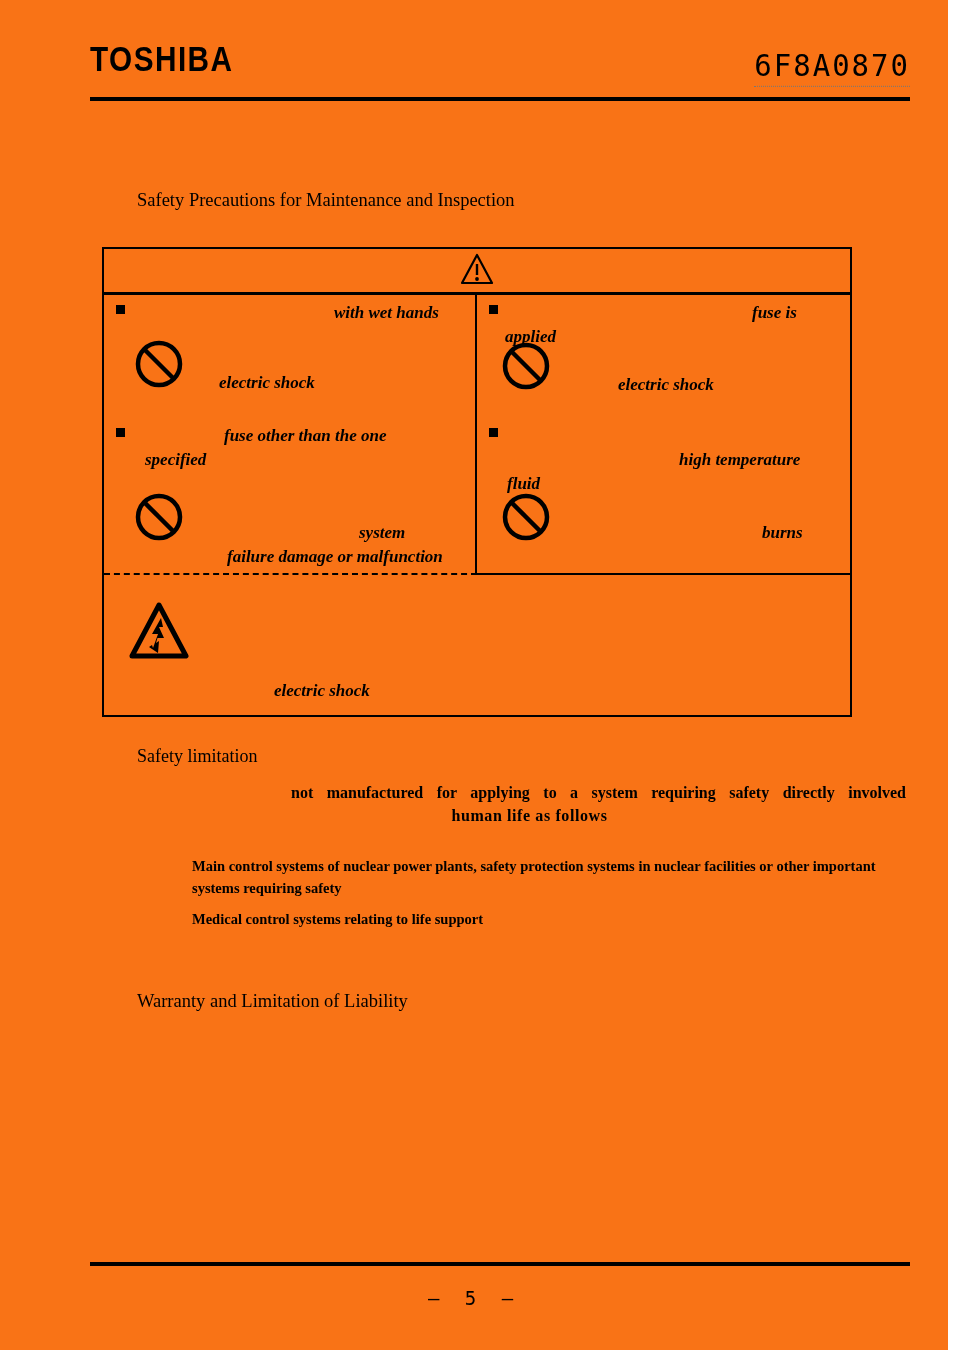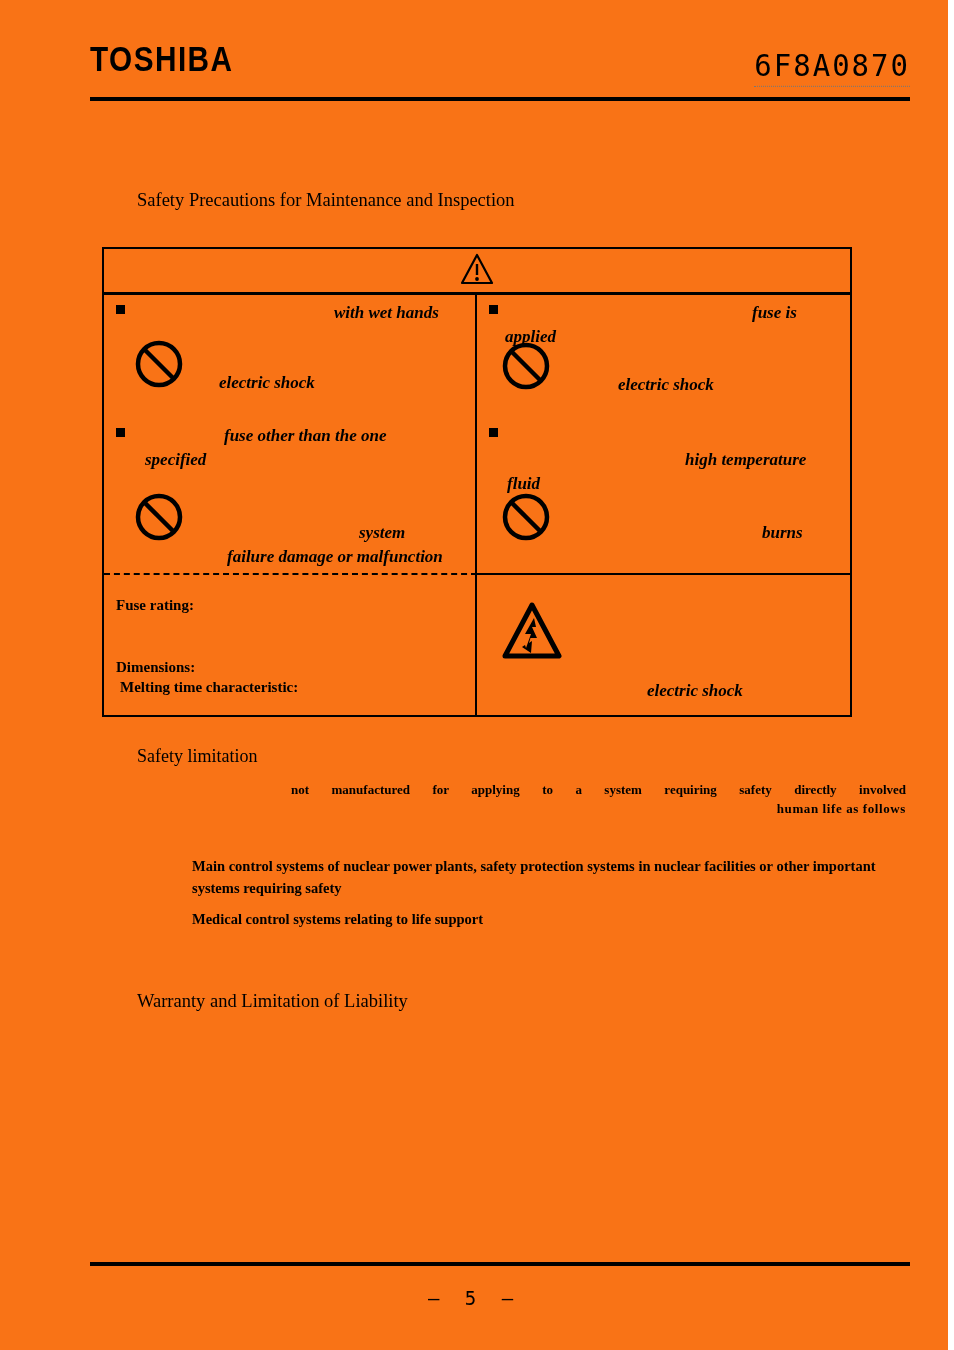--- a/index.html
+++ b/index.html
@@ -148,35 +148,35 @@
     white-space: nowrap;
   }
 
   
   .usage-para {
     position: absolute;
     left: 173px;
     top: 781px;
     width: 733px;
     font-weight: bold;
-    font-size: 13px;
+    font-size: 16px;
     line-height: 1.45;
   }
   .usage-para .indent-gap {
     display: inline-block;
     width: 118px;
   }
   .usage-para .just-line {
     display: block;
     text-align: justify;
     text-align-last: justify;
   }
   .usage-para .last-line {
     display: block;
-    text-align: right;
+    text-align: center;
     letter-spacing: 0.6px;
   }
   .usage-item {
     position: absolute;
     left: 192px;
     width: 700px;
     font-weight: bold;
     font-size: 14.5px;
     line-height: 1.5;
   }
@@ -261,32 +261,27 @@
         <span class="frag" style="left:26px; top:32px;margin-left:15px;">specified</span>
         <span class="frag" style="left:255px; top:105px;">system</span>
         <span class="frag" style="left:123px; top:129px;">failure  damage or malfunction</span>
       </div>
       <div class="warn-cell right">
         <span class="sq-bullet"></span>
         <svg class="icon-prohibit" style="left:24px; top:74px;" viewBox="0 0 50 50">
           <circle cx="25" cy="25" r="21" fill="none" stroke="#000" stroke-width="4.5"></circle>
           <line x1="10" y1="10" x2="40" y2="40" stroke="#000" stroke-width="4.5"></line>
         </svg>
-        <span class="frag" style="left:208px; top:32px;">high temperature</span>
+        <span class="frag" style="left:202px; top:32px;">high temperature</span>
         <span class="frag" style="left:30px; top:56px;">fluid</span>
         <span class="frag" style="left:285px; top:105px;">burns</span>
       </div>
     </div>
 
     <div class="warn-row row3">
-      <div class="warn-cell left">
-        <span class="fuse-line" style="left:12px; top:22px;">Fuse rating:</span>
-        <span class="fuse-line" style="left:12px; top:84px;">Dimensions:</span>
-        <span class="fuse-line" style="left:16px; top:104px;">Melting time characteristic:</span>
-      </div>
       <div class="warn-cell right">
         <svg class="icon-hv" style="left:24px; top:26px;" viewBox="0 0 62 60">
           <path d="M31 4 L58 55 L4 55 Z" fill="none" stroke="#000" stroke-width="5" stroke-linejoin="round"></path>
           <path d="M33 17 L24 33 L30 33 L25 47 L24 44 L21 46 L30 52 L31 40 L28 42 L29.5 37 L36 37 L31 26 L35 26 Z" fill="#000"></path>
         </svg>
         <span class="frag" style="left:170px; top:106px;">electric shock</span>
       </div>
     </div>
   </div>
 

